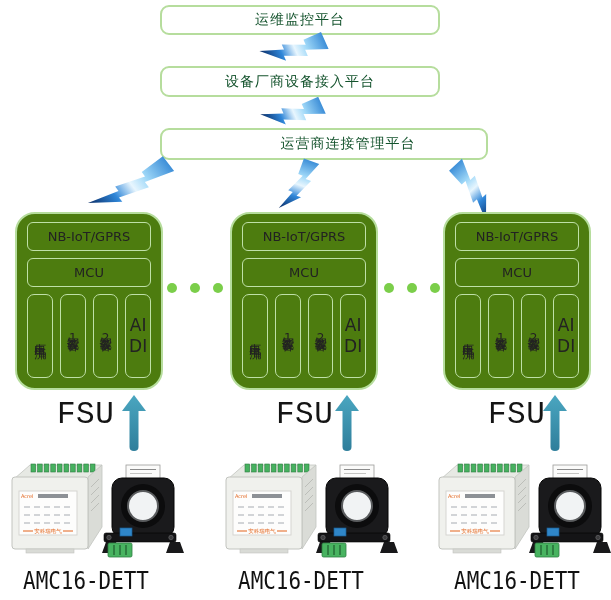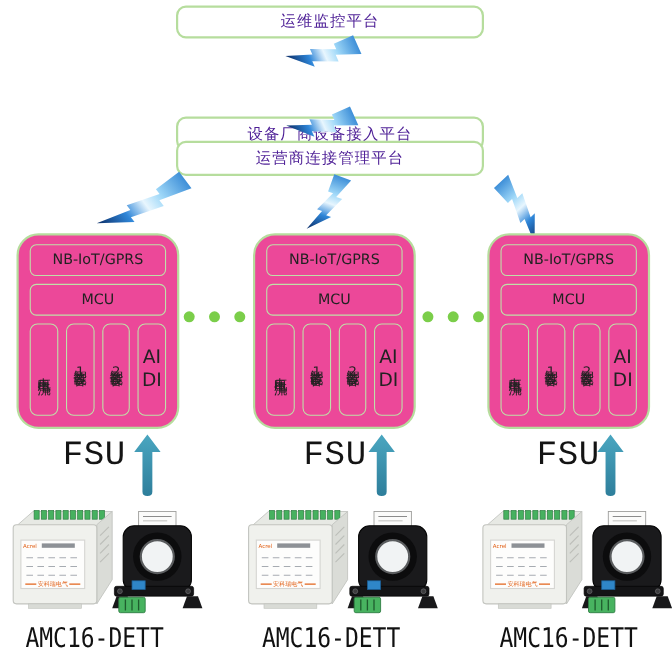--- a/index.html
+++ b/index.html
@@ -8,33 +8,33 @@
     font-family:"DejaVu Sans","Liberation Sans",sans-serif; overflow:hidden;
     color:#1a1a1a;
   }
   svg.defs { position:absolute; width:0; height:0; }
 
   
   .platform {
     position:absolute; left:160px; width:276px; background:#fff;
     border:2px solid #b6dd9d; border-radius:9px;
     display:flex; align-items:center; justify-content:center;
-    font-size:14px; letter-spacing:1px; color:#4c1d95;
+    font-size:14px; letter-spacing:1px; color:#14532d;
   }
   #p1 { top:5px;   height:26px; }
-  #p2 { top:66px;  height:27px;margin-top:40px; }
-  #p3 { top:128px; height:28px; }
+  #p2 { top:66px;  height:27px; }
+  #p3 { top:128px; height:28px;padding-left:48px; }
 
   .bolt-layer { position:absolute; left:0; top:0; pointer-events:none; }
 
   
   .fsu {
     position:absolute; top:212px; width:148px; height:178px;
     box-sizing:border-box; border:2px solid #b6dd9d; border-radius:20px;
-    padding:8px 10px 6px 10px; background:#ec4899;
+    padding:8px 10px 6px 10px; background:#4d7c0f;
   }
   .fsu .cell {
     height:29px; margin-bottom:7px; box-sizing:border-box;
     border:1.5px solid #bfe0a8; border-radius:6px;
     display:flex; align-items:center; justify-content:center;
     font-size:13px; color:#222;
   }
   .ports { display:flex; gap:7px; height:84px; }
   .port {
     flex:1; box-sizing:border-box; border:1.5px solid #bfe0a8; border-radius:7px;

